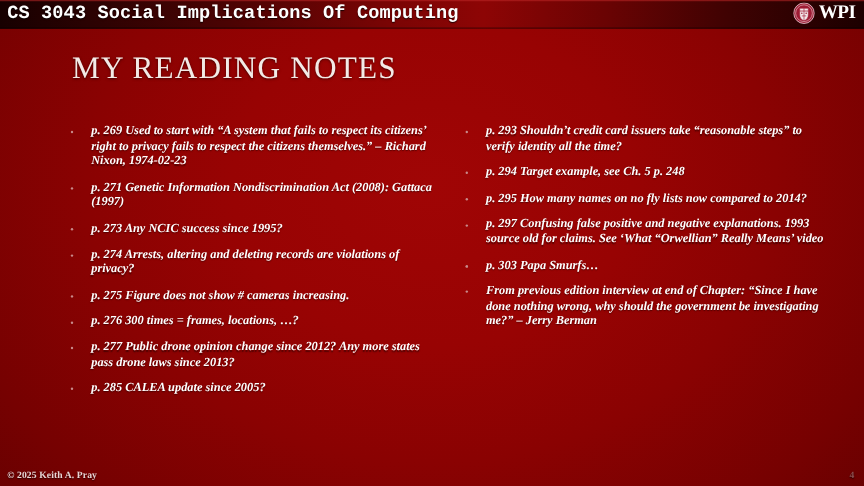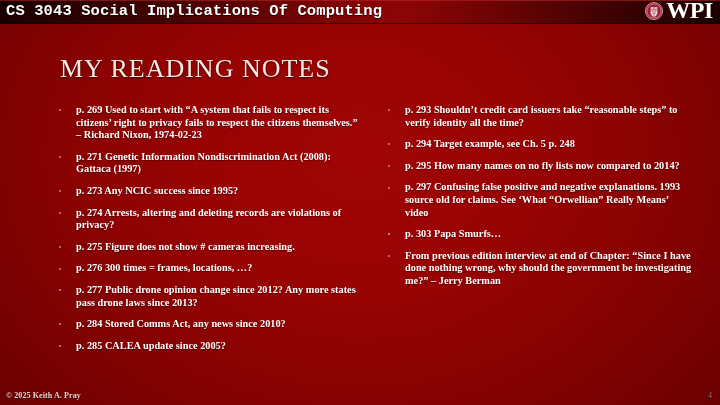--- a/index.html
+++ b/index.html
@@ -71,34 +71,34 @@
     display: flex;
     align-items: center;
     gap: 3px;
   }
   #wpi-seal {
     width: 18px;
     height: 18px;
     flex: 0 0 18px;
   }
   #wpi-wordmark {
-    font-size: 24px;
+    font-size: 16px;
     font-weight: bold;
     color: #ffffff;
     letter-spacing: -0.4px;
     line-height: 19px;
     font-family: "Liberation Serif", serif;
     text-align: right;
   }
 
   
   #slide-heading {
     position: absolute;
     left: 60px;
-    top: 54px;
+    top: 42px;
     font-size: 26px;
     color: #f3eae6;
     letter-spacing: 1.0px;
     white-space: nowrap;
     text-shadow: 0 1px 2px rgba(0,0,0,0.55);
   }
 
   
   #body {
     position: absolute;
@@ -113,20 +113,21 @@
   }
   .bullet {
     position: relative;
     padding-left: 20px;
     margin-bottom: 9px;
     font-size: 10.3px;
     line-height: 12.6px;
     color: #ffffff;
     font-weight: bold;
     text-shadow: 0 1px 1px rgba(0,0,0,0.45);
+    font-style: italic;
   }
   .bullet:last-child { margin-bottom: 0; }
   .bullet .dot {
     position: absolute;
     left: 3px;
     top: 5.2px;
     width: 2px;
     height: 2px;
     background: #c78a8a;
     border-radius: 50%;
@@ -181,21 +182,20 @@
 
   <div id="body">
     <div class="column" id="left-column">
         <div class="bullet"><span class="dot"></span><span>p. 269 Used to start with “A system that fails to respect its citizens’ right to privacy fails to respect the citizens themselves.” – Richard Nixon, 1974-02-23</span></div>
         <div class="bullet"><span class="dot"></span><span>p. 271 Genetic Information Nondiscrimination Act (2008): Gattaca (1997)</span></div>
         <div class="bullet"><span class="dot"></span><span>p. 273 Any NCIC success since 1995?</span></div>
         <div class="bullet"><span class="dot"></span><span>p. 274 Arrests, altering and deleting records are violations of privacy?</span></div>
         <div class="bullet"><span class="dot"></span><span>p. 275 Figure does not show # cameras increasing.</span></div>
         <div class="bullet"><span class="dot"></span><span>p. 276 300 times = frames, locations, …?</span></div>
         <div class="bullet"><span class="dot"></span><span>p. 277 Public drone opinion change since 2012? Any more states pass drone laws since 2013?</span></div>
-        <div class="bullet"><span class="dot"></span><span>p. 284 Stored Comms Act, any news since 2010?</span></div>
         <div class="bullet"><span class="dot"></span><span>p. 285 CALEA update since 2005?</span></div>
       </div>
     <div class="column" id="right-column">
         <div class="bullet"><span class="dot"></span><span>p. 293 Shouldn’t credit card issuers take “reasonable steps” to verify identity all the time?</span></div>
         <div class="bullet"><span class="dot"></span><span>p. 294 Target example, see Ch. 5 p. 248</span></div>
         <div class="bullet"><span class="dot"></span><span>p. 295 How many names on no fly lists now compared to 2014?</span></div>
         <div class="bullet"><span class="dot"></span><span>p. 297 Confusing false positive and negative explanations. 1993 source old for claims. See ‘What “Orwellian” Really Means’ video</span></div>
         <div class="bullet"><span class="dot"></span></div>
         <div class="bullet"><span class="dot"></span><span>p. 303 Papa Smurfs…</span></div>
         <div class="bullet"><span class="dot"></span><span>From previous edition interview at end of Chapter: “Since I have done nothing wrong, why should the government be investigating me?” – Jerry Berman</span></div>

